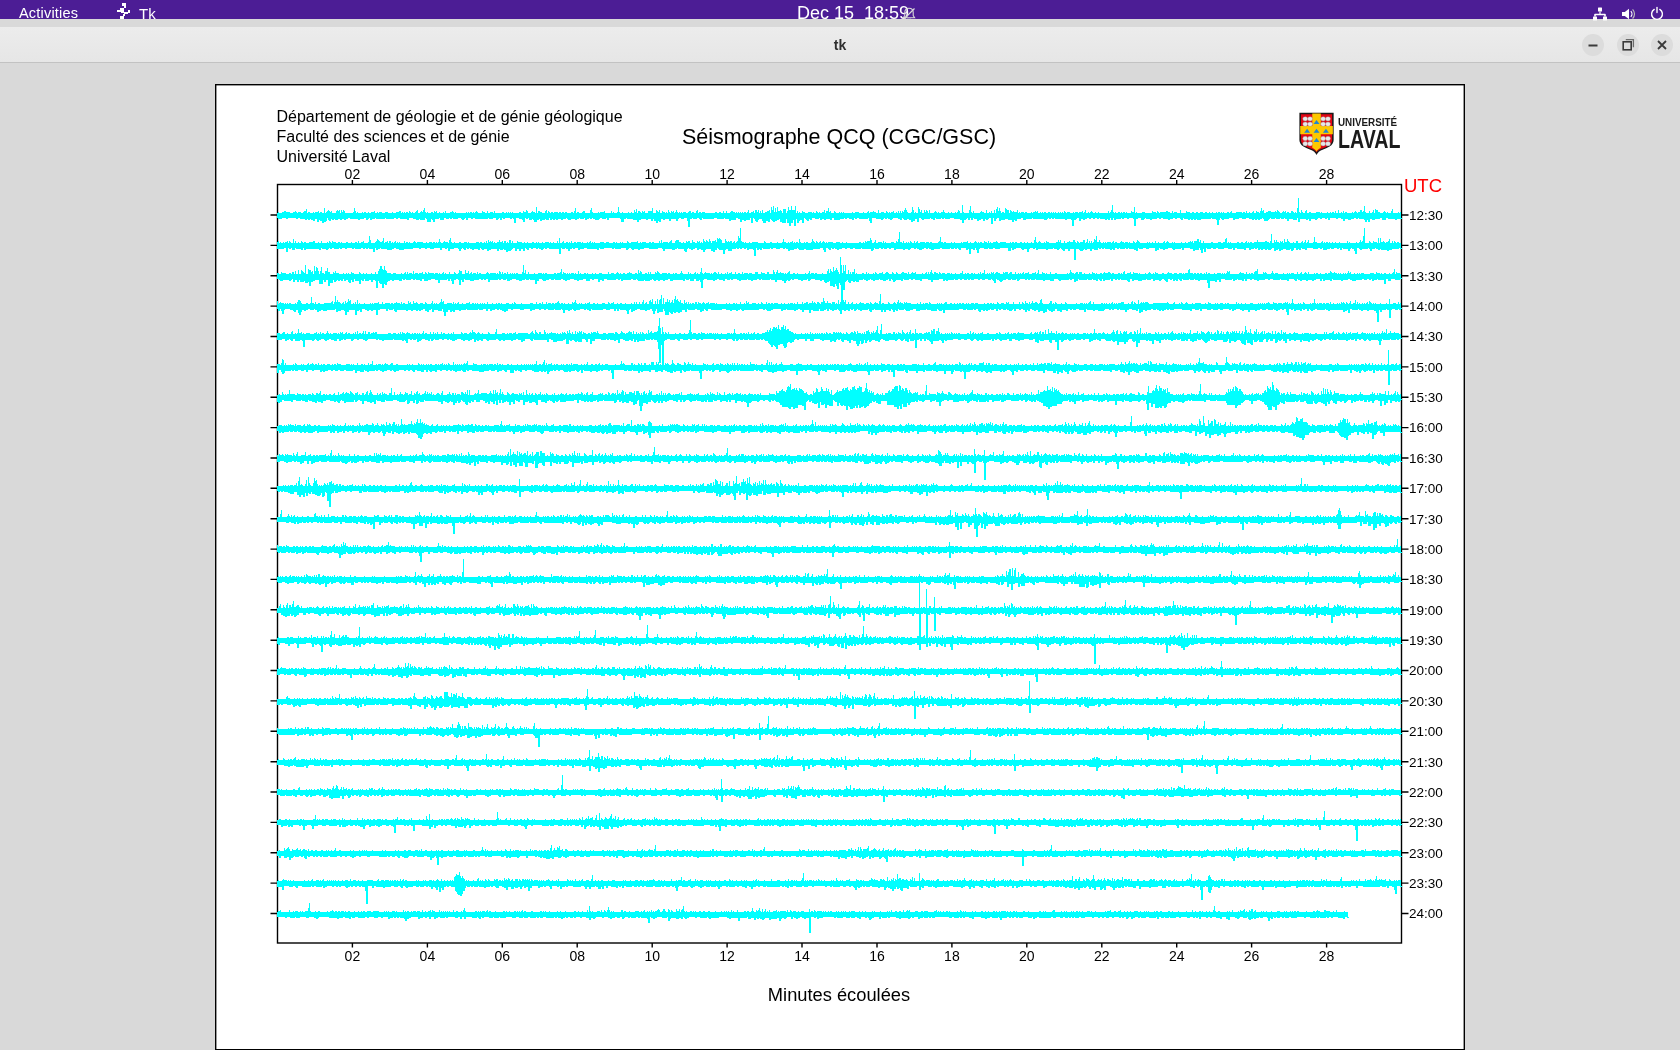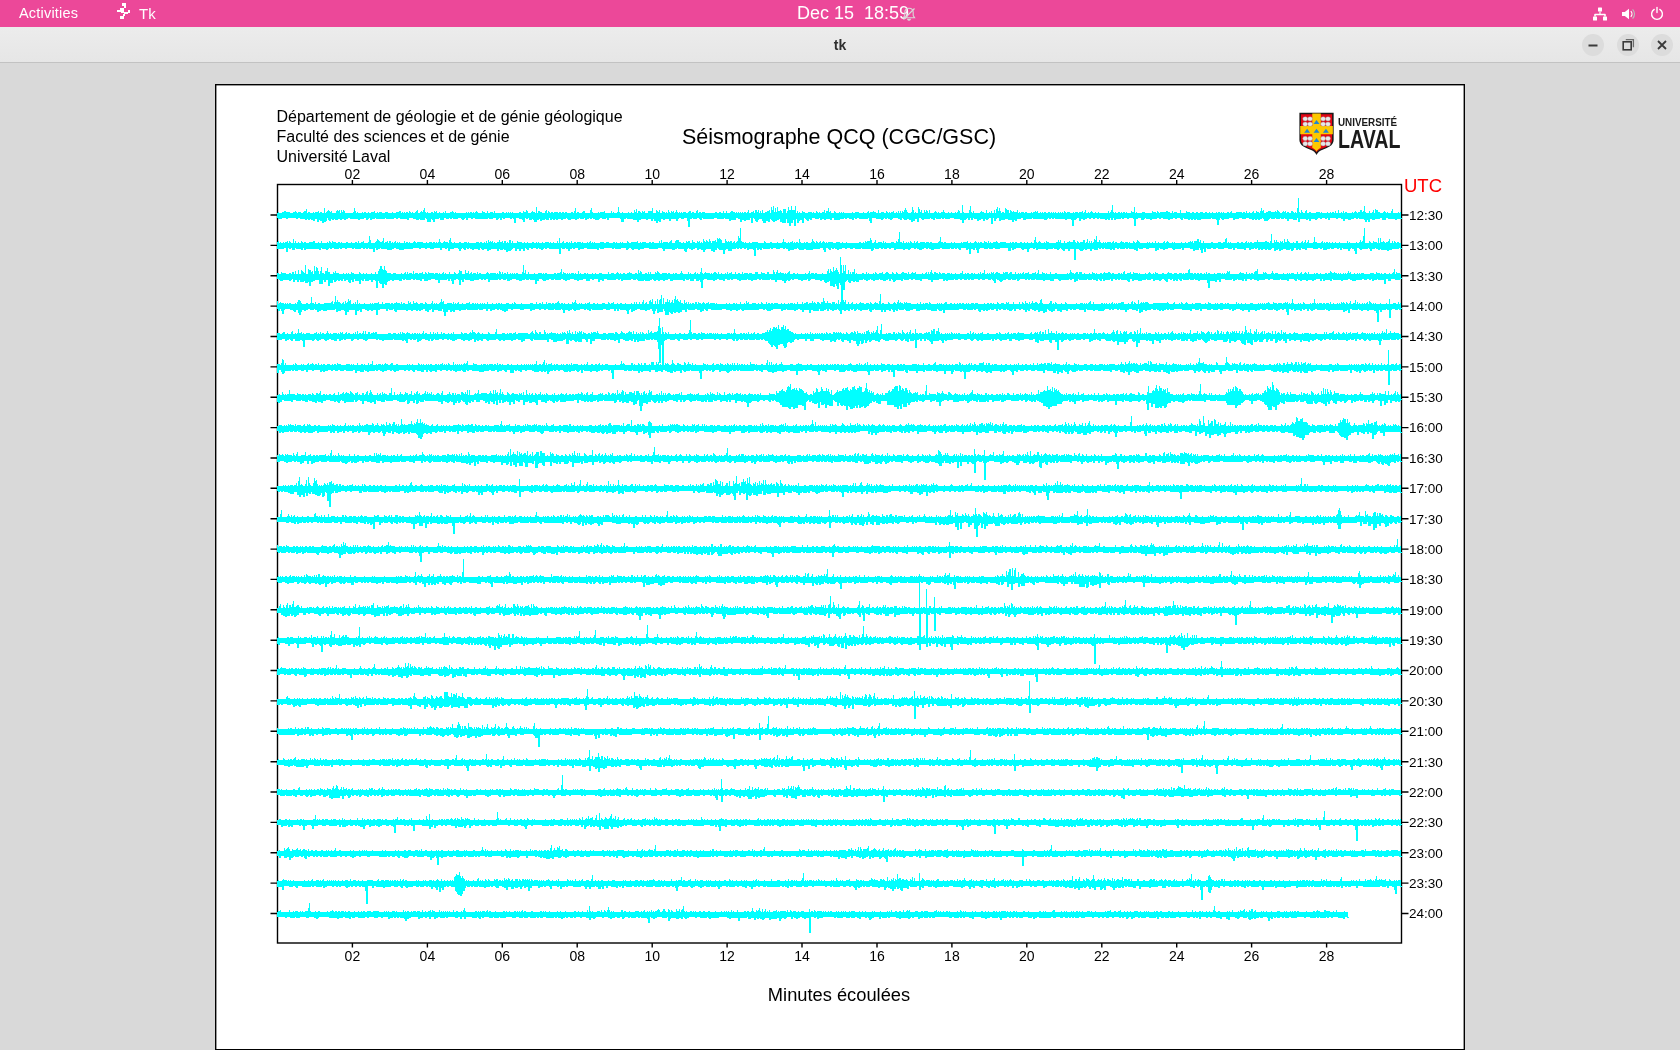--- a/index.html
+++ b/index.html
@@ -1,15 +1,15 @@
 <!DOCTYPE html>
 <html><head><meta charset="utf-8"><style>
 *{margin:0;padding:0;box-sizing:border-box}
 body{width:1680px;height:1050px;background:#d9d9d9;font-family:"Liberation Sans",sans-serif;position:relative;overflow:hidden}
-.topbar{position:absolute;left:0;top:0;width:1680px;height:27px;background:#ec4899;color:#fff}
+.topbar{position:absolute;left:0;top:0;width:1680px;height:19px;background:#4c1d95;color:#fff}
 .titlebar{position:absolute;left:0;top:27px;width:1680px;height:36px;background:linear-gradient(#ececec,#e6e6e6);border-bottom:1px solid #c2c2c2}
 .tb-txt{position:absolute;top:0;height:27px;line-height:27px;font-size:13px;color:#fff}
 .act{font-size:14.5px !important;letter-spacing:0.2px}
 </style></head>
 <body>
 <div class="topbar">
   <div class="tb-txt act" style="left:19px">Activities</div>
   <svg width="20" height="22" viewBox="0 0 20 22" style="position:absolute;left:115px;top:2px">
       <g fill="#fff">
         <rect x="7" y="1" width="4" height="3"></rect>

